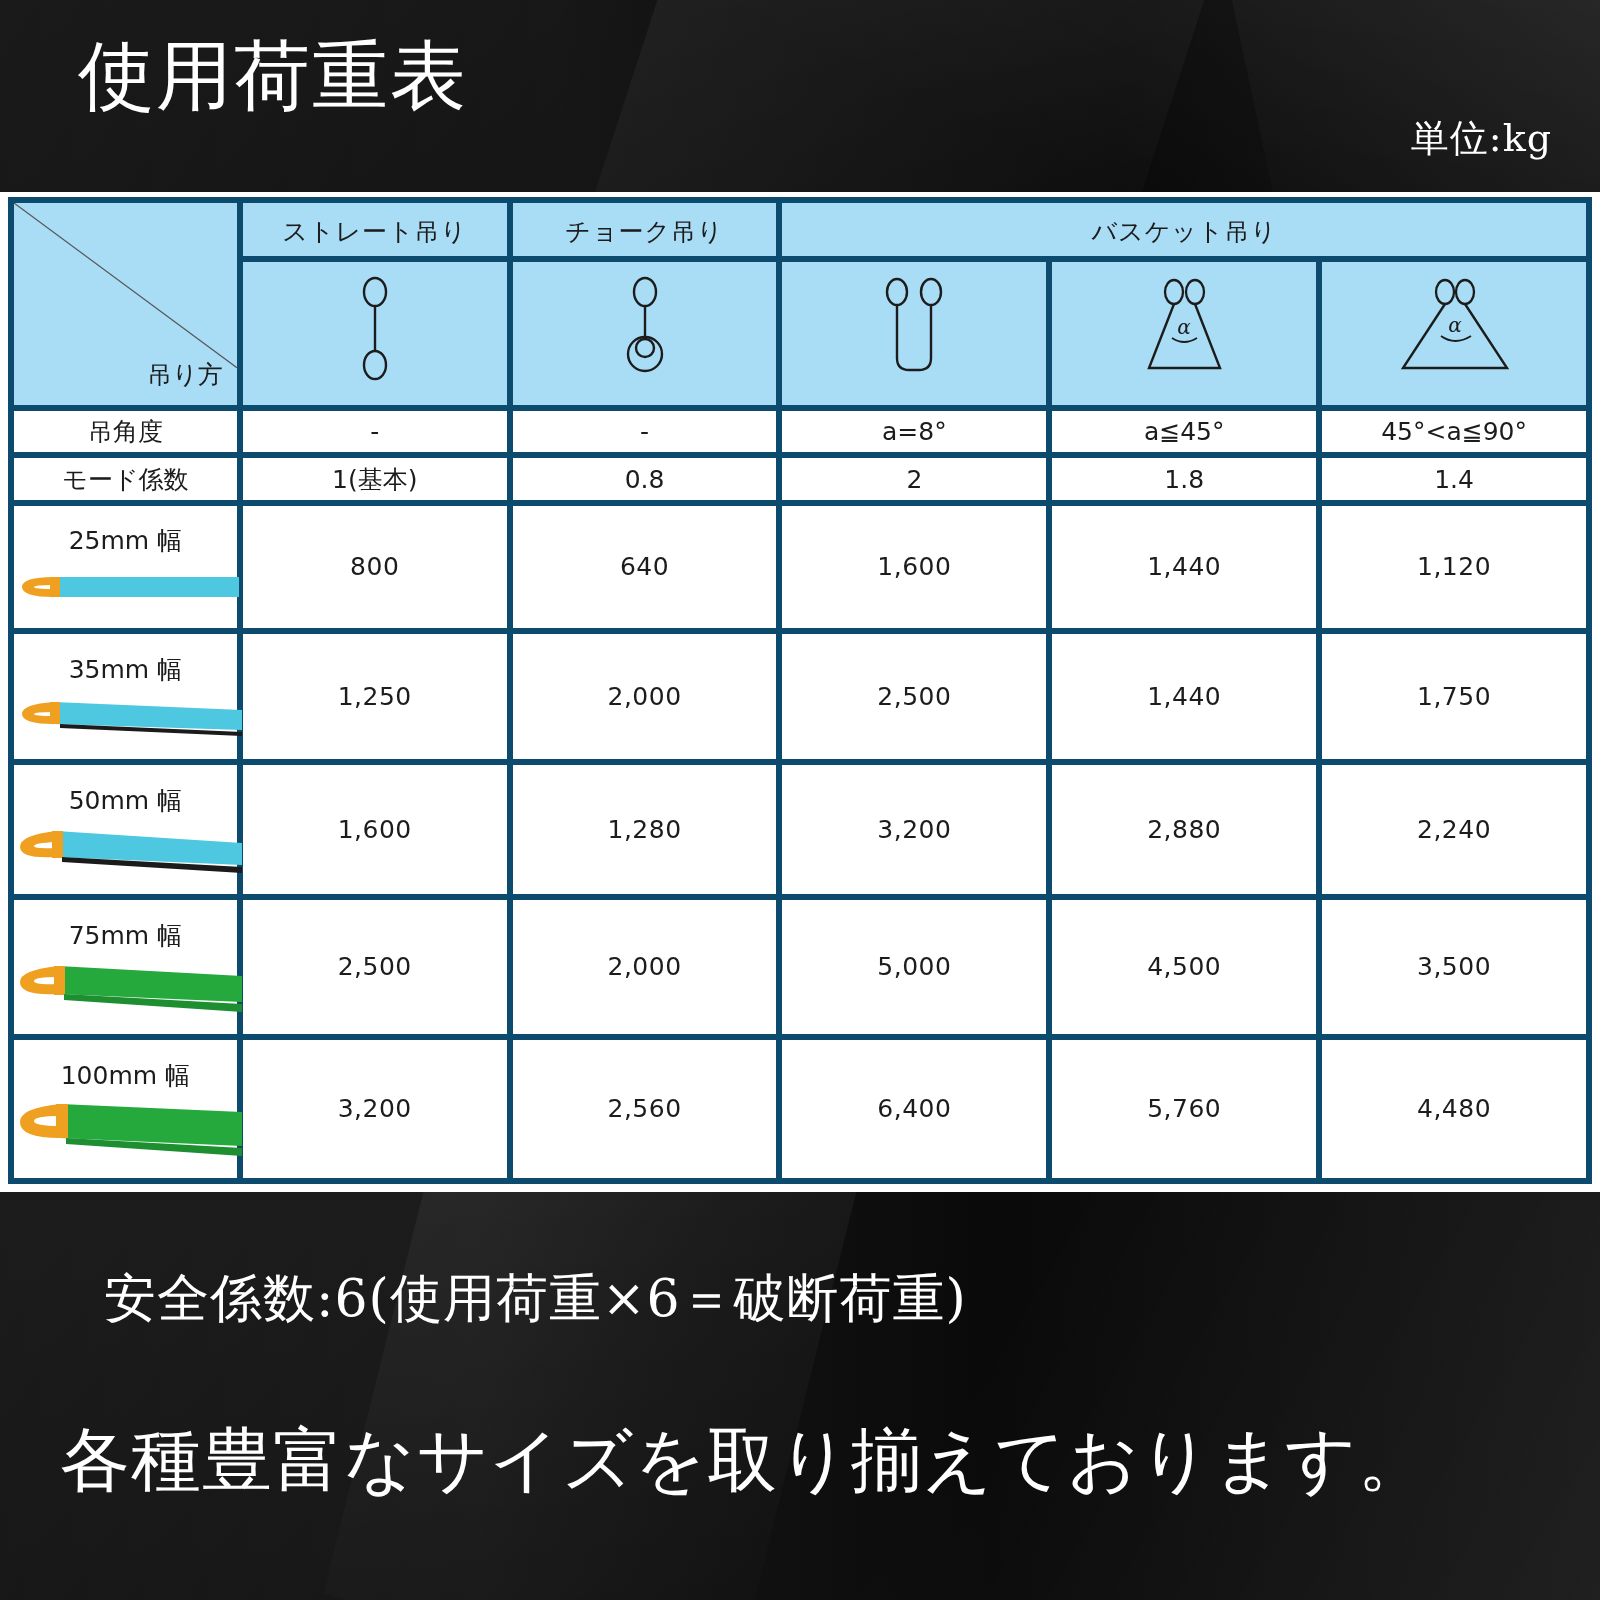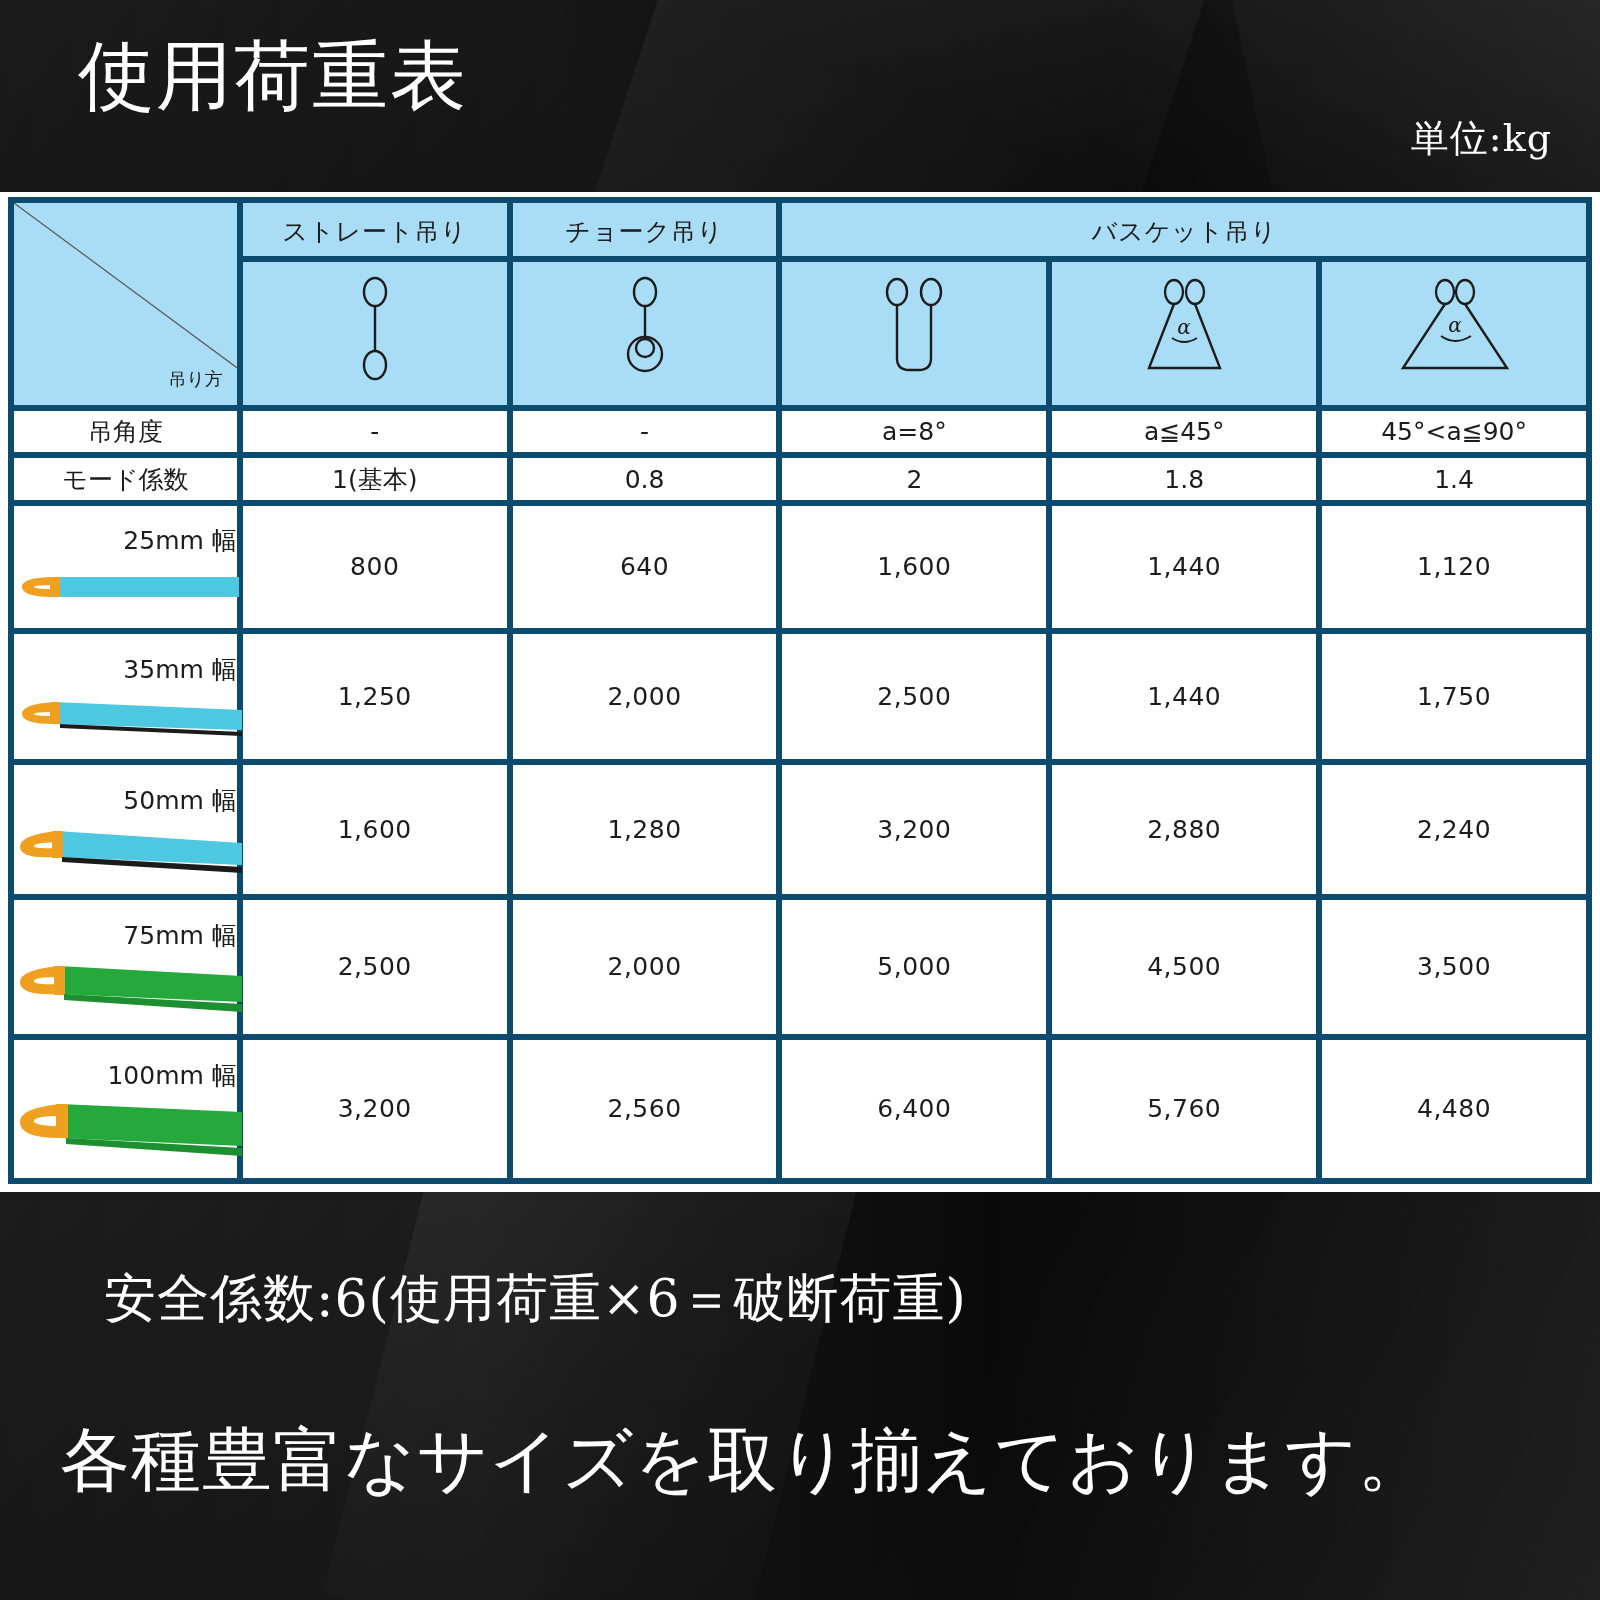--- a/index.html
+++ b/index.html
@@ -103,39 +103,39 @@
     padding: 0;
   }
   .corner-cell .diag {
     position: absolute;
     inset: 0;
   }
   .corner-label {
     position: absolute;
     right: 14px;
     bottom: 14px;
-    font-size: 18px;
+    font-size: 25px;
     color: #1c1c1c;
   }
   .mode-title {
     font-size: 26px;
     letter-spacing: 1px;
     padding: 8px 0 4px 0;
   }
   .icon-cell {
     padding: 4px 0 8px 0;
   }
   .row-label-cell {
     text-align: left;
     padding: 0;
     position: relative;
   }
   .row-label-text {
     display: block;
-    text-align: right;
+    text-align: center;
     font-size: 25px;
     padding-top: 10px;
     padding-bottom: 2px;
     color: #1c1c1c;
   }
   .sling-img {
     display: block;
     margin: 0;
   }
   .small-head {

